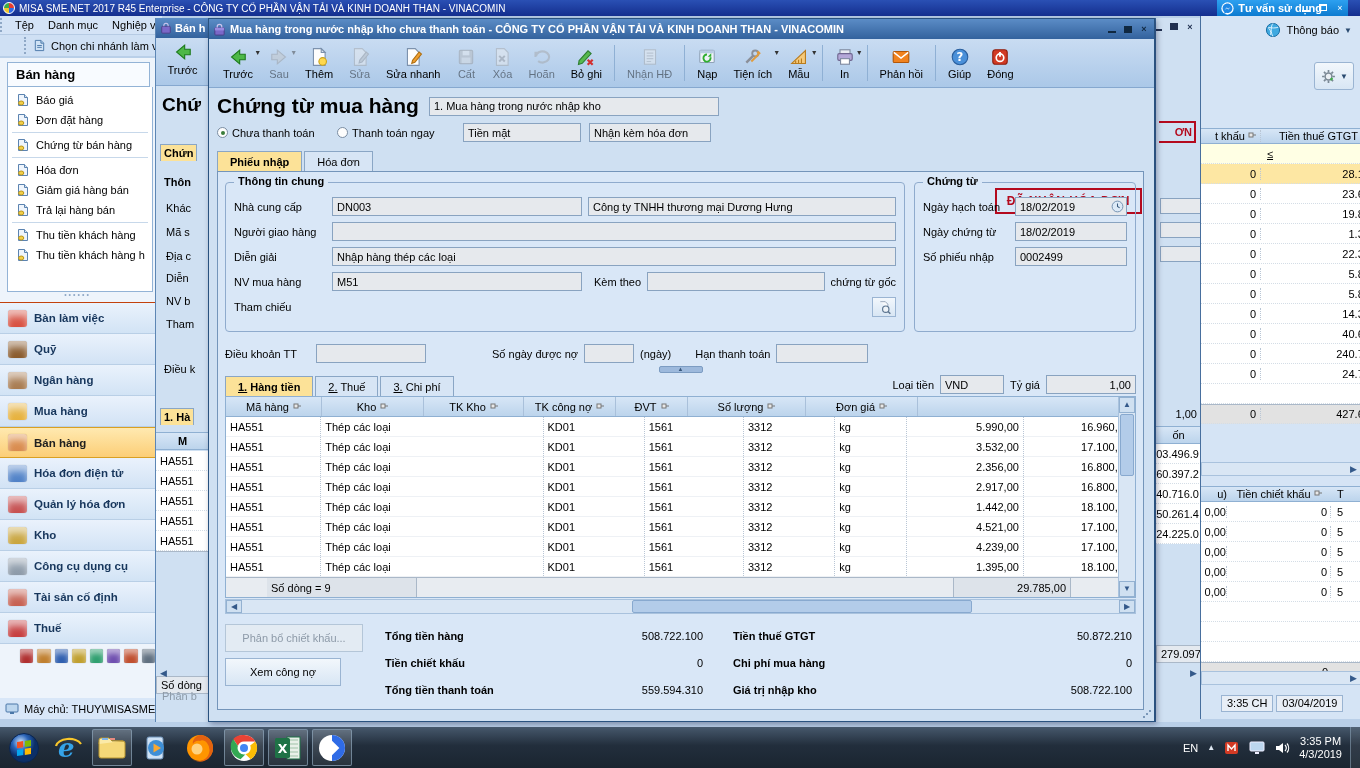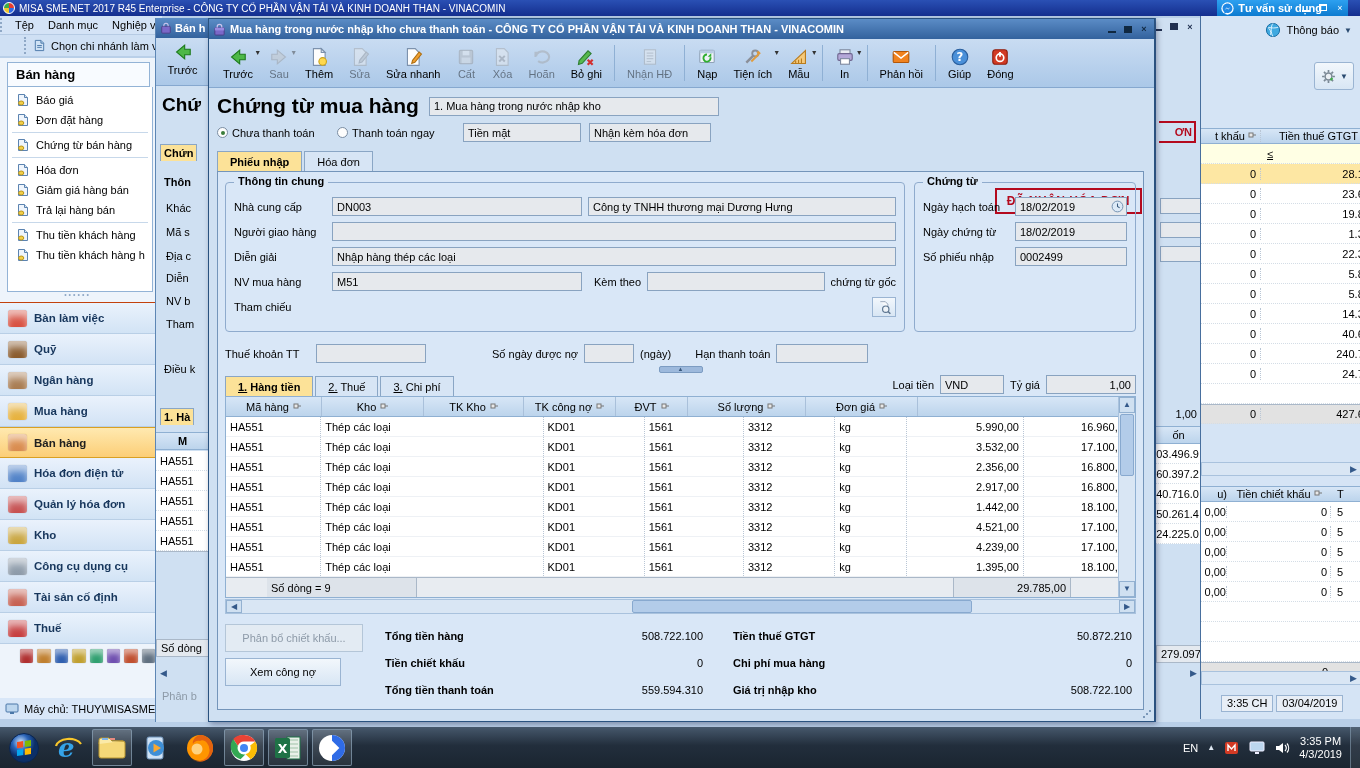--- a/index.html
+++ b/index.html
@@ -405,21 +405,21 @@
       <div class="frag" style="left: 8px; top: 345px;">Điều k</div>
       <div class="frag frag-tab" style="left: 4px; top: 390px;">1. Hà</div>
       <div class="frag frag-hdr frag-bold" style="left: 0px; top: 414px;">M</div>
       <div class="frag frag-rows" style="left: 0px; top: 433px;">
         <div>HA551</div>
         <div>HA551</div>
         <div>HA551</div>
         <div>HA551</div>
         <div>HA551</div>
       </div>
-      <div class="frag frag-gray" style="left: 0px; top: 621px;">Số dòng</div>
+      <div class="frag frag-gray" style="left: 0px; top: 658px;">Số dòng</div>
       <div class="frag" style="left: 4px; top: 650px; color: rgb(52, 89, 138); font-size: 9px;">◀</div>
       <div class="frag" style="left: 6px; top: 672px; color: rgb(141, 154, 168);">Phân b</div>
     </div>
   <div id="right-strip">
       <div class="rs-controls">
         <span class="wc wc-min">
           <i></i>
         </span>
         <span class="wc wc-max">
           <i></i>
@@ -817,21 +817,21 @@
               <span class="flabel">Ngày chứng từ</span>
               <div class="inp" style="width:118px">18/02/2019</div>
             </div>
             <div class="frow">
               <span class="flabel">Số phiếu nhập</span>
               <div class="inp" style="width:118px">0002499</div>
             </div>
           </div>
         </div>
         <div class="terms-row">
-          <span style="width:85px">Thuế khoản TT</span>
+          <span style="width:85px">Điều khoản TT</span>
           <div class="inp" style="width:110px"></div>
           <span style="margin-left:60px">Số ngày được nợ</span>
           <div class="inp" style="width:50px"></div>
           <span>(ngày)</span>
           <span style="margin-left:18px">Hạn thanh toán</span>
           <div class="inp" style="width:92px"></div>
         </div>
         <div class="splitter">
             <div>▲</div>
           </div>

